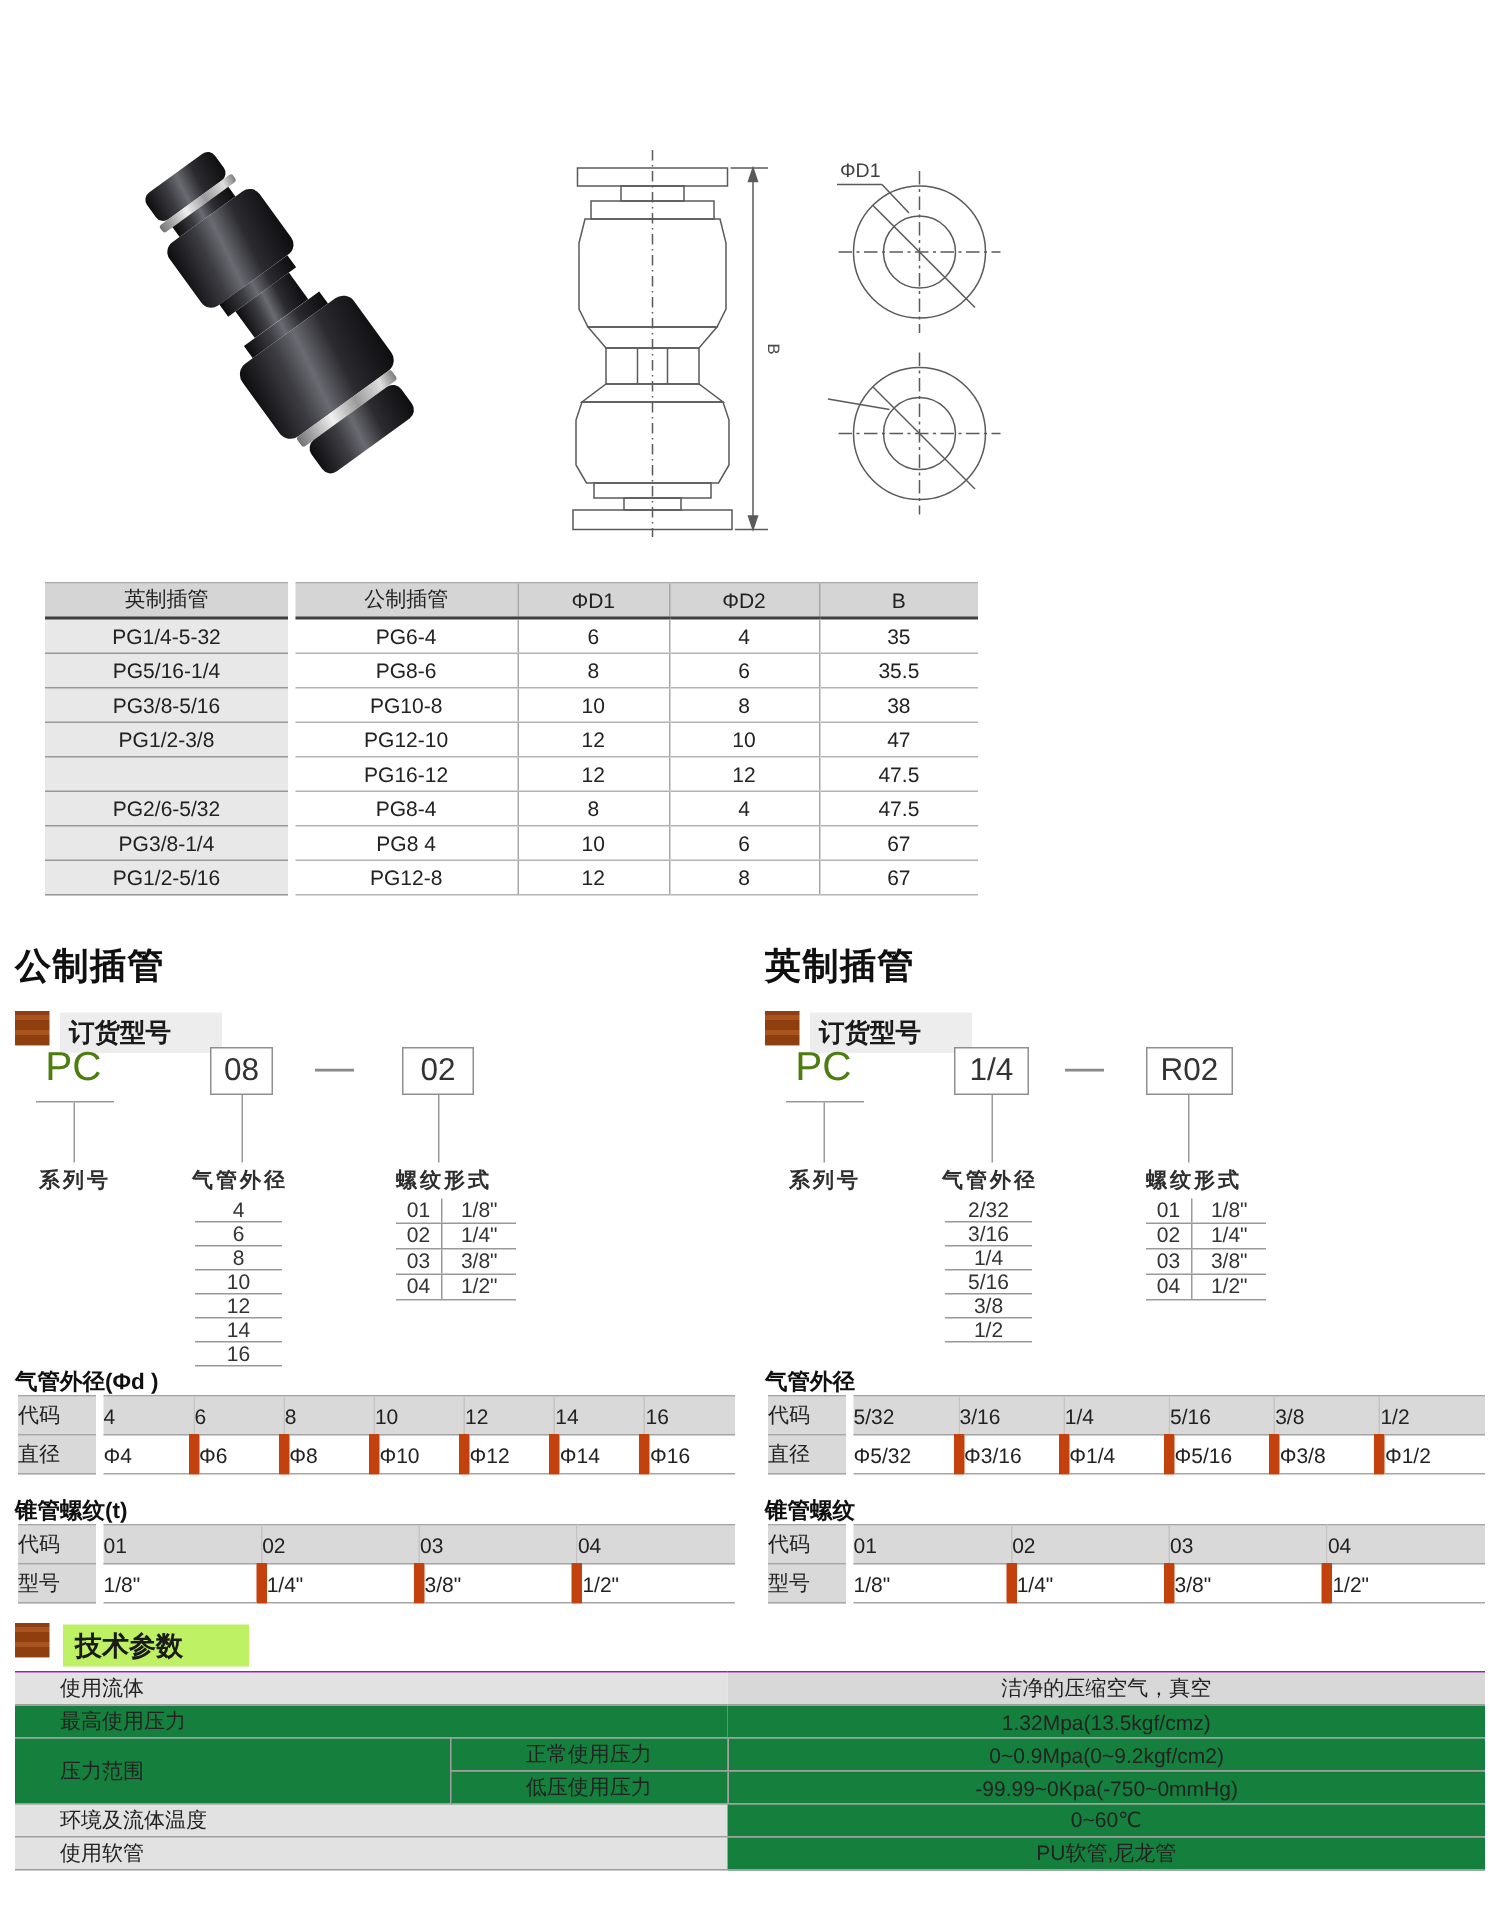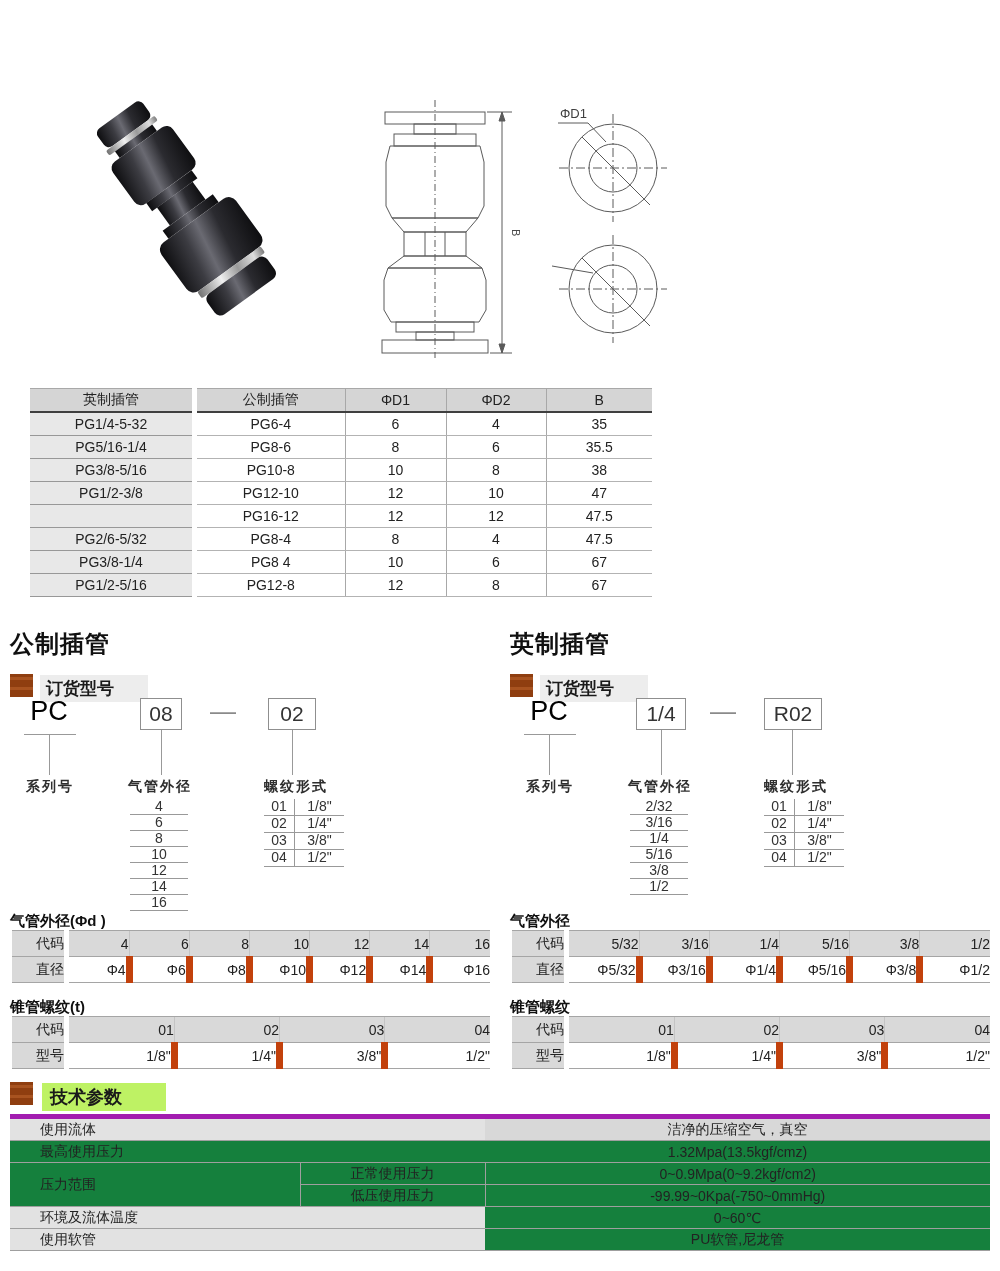--- a/index.html
+++ b/index.html
@@ -38,21 +38,21 @@
   .mtab th.v,.mtab td.v{border-left:1px solid #a8a8a8;}
 
   
   .sec{position:absolute;top:632px;width:500px;height:450px;}
   #sec-metric{left:0;}
   #sec-imperial{left:500px;}
   .sec h2{position:absolute;left:10px;top:-4px;margin:0;font-size:24px;color:#101010;letter-spacing:1px;}
   .sq{position:absolute;width:23px;height:23px;background:repeating-linear-gradient(0deg,#8f3e10 0 7px,#a85320 7px 10px);}
   .ord-sq{left:10px;top:42px;}
   .ordlbl{position:absolute;left:40px;top:43px;font-size:17px;font-weight:bold;color:#1a1a1a;background:#ededed;padding:2px 34px 2px 6px;}
-  .code-series{position:absolute;left:16px;top:64px;width:66px;text-align:center;font-size:27px;color:#000000;}
+  .code-series{position:absolute;left:16px;top:64px;width:66px;text-align:center;font-size:27px;color:#4d7c0f;}
   .uline{position:absolute;height:1px;background:#999;}
   .us{left:24px;top:102px;width:52px;}
   .tick{position:absolute;width:1px;background:#999;}
   .t1{left:49px;top:103px;height:40px;}
   .code-box{position:absolute;top:66px;height:30px;border:1px solid #8f8f8f;text-align:center;font-size:21px;line-height:30px;color:#333;background:#fff;}
   .b1{left:140px;width:40px;}
   .t2{left:161px;top:98px;height:45px;}
   .code-dash{position:absolute;left:203px;top:64px;width:40px;text-align:center;font-size:26px;color:#8a8a8a;}
   .b2{left:268px;width:46px;}
   .t3{left:292px;top:98px;height:45px;}
@@ -69,34 +69,34 @@
   .thc{width:30px;text-align:center;}
   .thv{flex:1;text-align:center;border-left:1px solid #999;}
 
   
   .subttl{position:absolute;left:10px;font-size:15px;font-weight:bold;color:#101010;}
   .st1{top:280px;}
   .st2{top:366px;}
   .stab{position:absolute;left:12px;width:478px;border-collapse:collapse;table-layout:fixed;font-size:14px;color:#222;}
   .stab.odt{top:298px;}
   .stab.tht{top:384px;}
-  .stab td{height:25px;padding:0;text-align:right;border-bottom:1px solid #a5a5a5;background:#fff;}
+  .stab td{height:25px;padding:0;text-align:left;border-bottom:1px solid #a5a5a5;background:#fff;}
   .stab tr.r1 td{background:#d9d9d9;border-top:1px solid #a5a5a5;}
   .stab td.k{background:#d9d9d9;}
   .stab td.gap{background:#fff;border:none;}
   .stab tr.r1 td.vx{border-left:1px solid #c4c4c4;}
   .stab tr.r2 td.vx{border-left:7px solid #c2410c;}
   .stab tr.r1 td.gap,.stab tr.r2 td.gap{border:none;background:#fff;}
 
   
   .tech-sq{left:10px;top:1082px;}
   .techlbl{position:absolute;left:42px;top:1083px;font-size:18px;font-weight:bold;color:#1a1a1a;background:#bef264;padding:2px 44px 2px 8px;}
   .techtab{position:absolute;left:10px;top:1114px;width:980px;border-collapse:collapse;table-layout:fixed;font-size:14px;color:#222;}
   .techtab td{height:21px;padding:0;border-bottom:1px solid #9f9f9f;background:#15803d;text-align:center;}
-  .techtab tr:first-child td{border-top:5px solid #a21caf;}
+  .techtab tr:first-child td{border-top:1px solid #a21caf;}
   .techtab td.lbl{text-align:left;padding-left:30px;}
   .techtab td.sub{border-left:1px solid #9f9f9f;}
   .techtab td.val{border-left:1px solid #9f9f9f;}
   .techtab td.g1{background:#e2e2e2;}
   .techtab td.g2{background:#d8d8d8;}
 </style>
 </head>
 <body>
 
 <div class="page">

